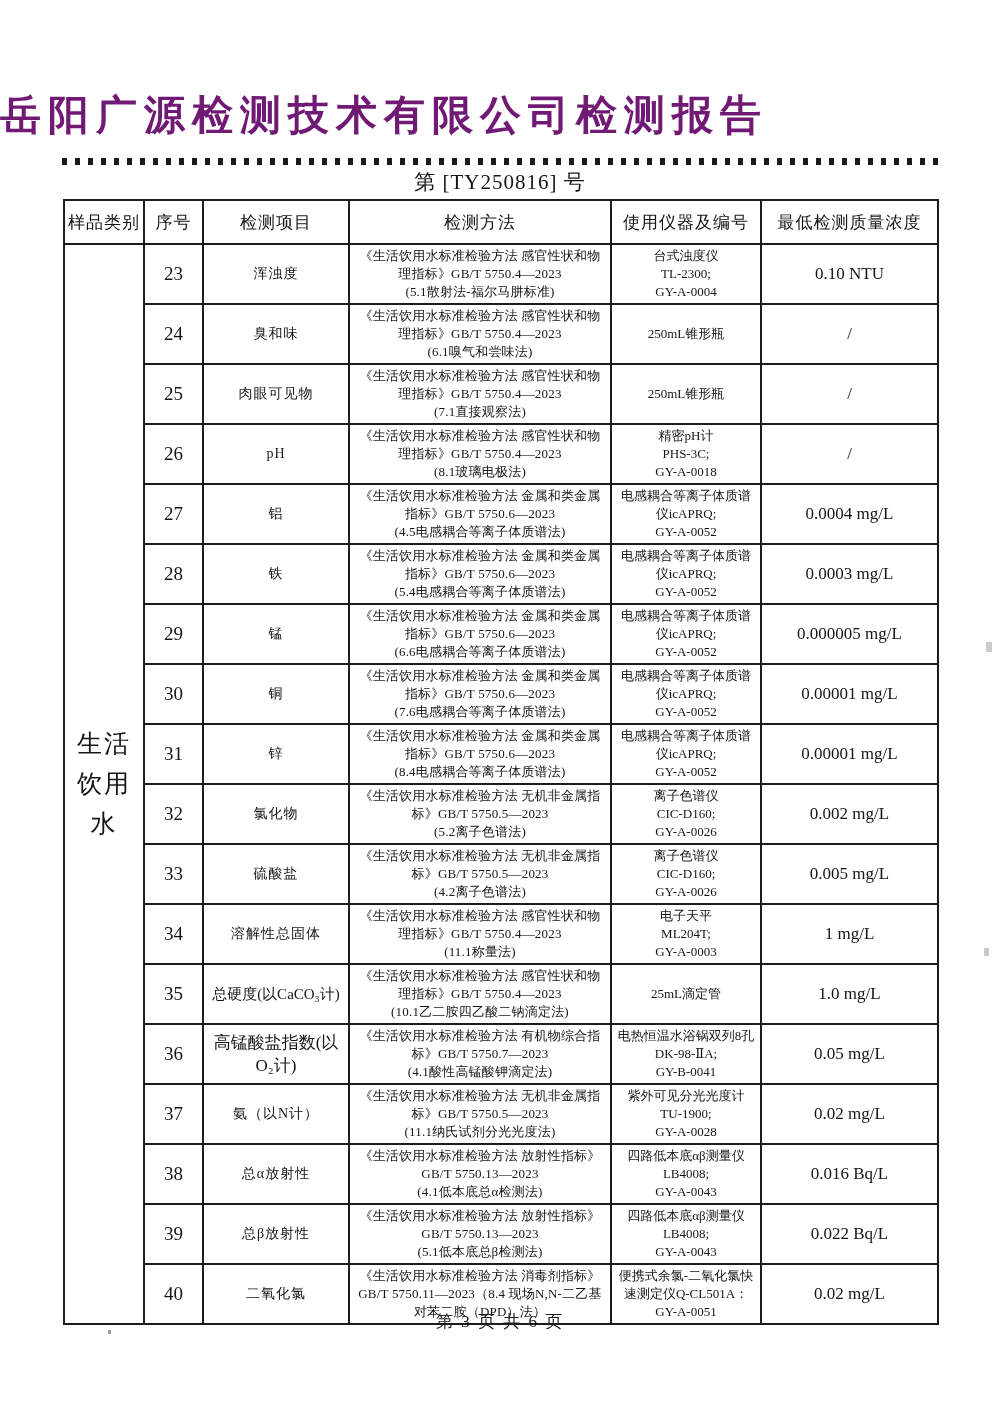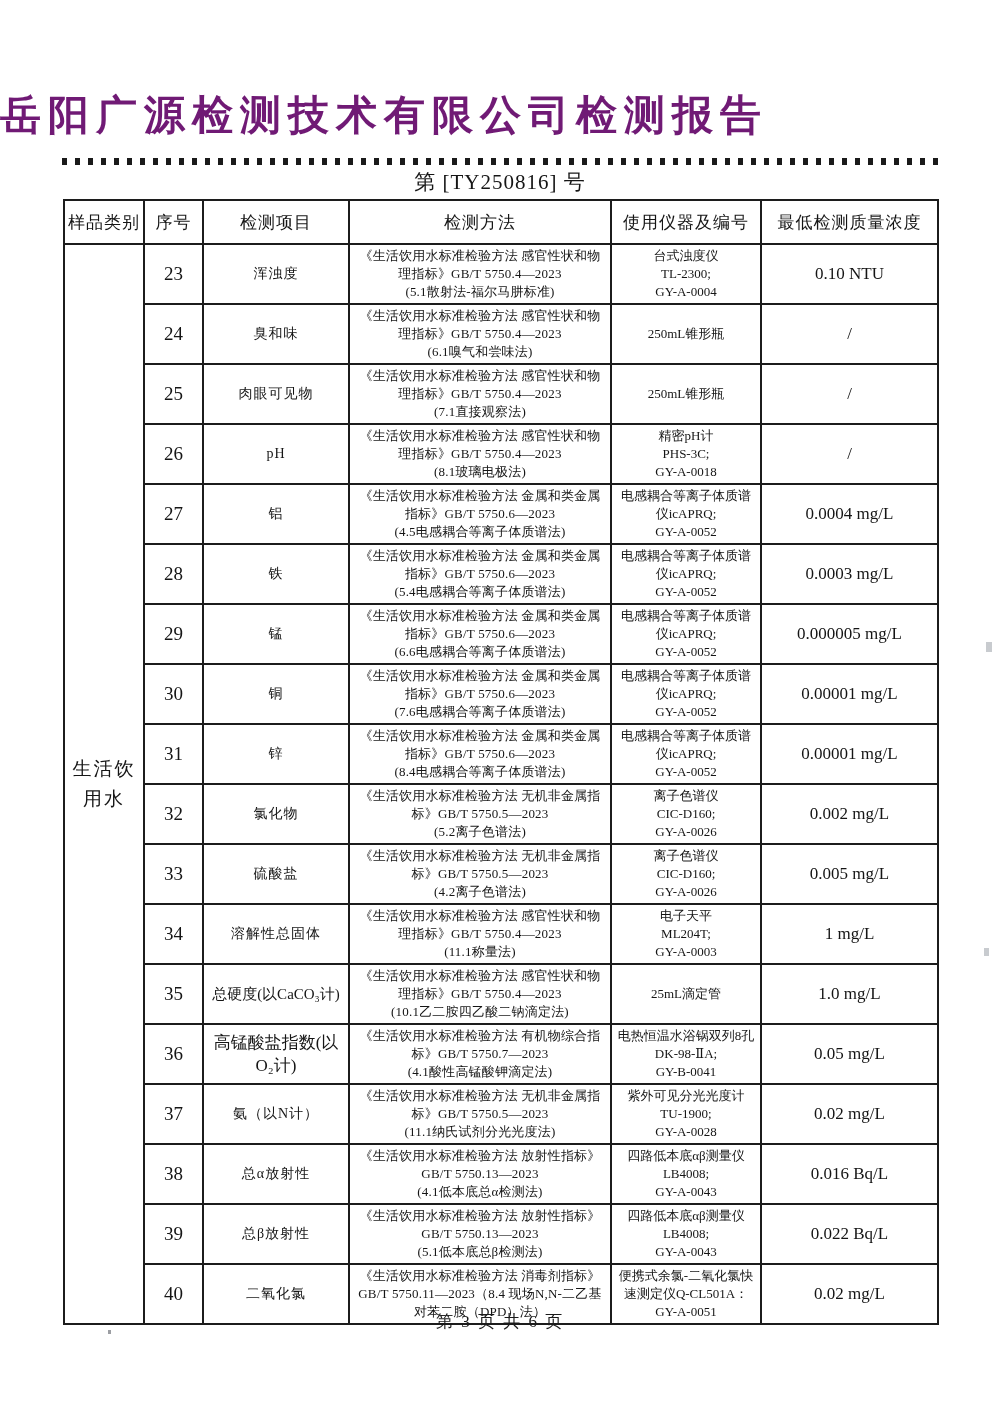--- a/index.html
+++ b/index.html
@@ -58,21 +58,21 @@
     border: 2px solid #1c1c1c;
     text-align: center;
     vertical-align: middle;
     padding: 2px 3px;
     color: #151515;
     overflow: hidden;
   }
   thead tr { height: 44px; }
   tbody tr { height: 59px; }
   th { font-size: 17px; font-weight: normal; letter-spacing: 1px; }
-  td.cell-category { font-size: 19px; letter-spacing: 2px; line-height: 1.6; padding: 0 8px; }
+  td.cell-category { font-size: 25px; letter-spacing: 2px; line-height: 1.6; padding: 0 8px; }
   td.cell-no { font-size: 19px; }
   td.cell-item { font-size: 14px; letter-spacing: 1px; }
   td.cell-item.small { font-size: 15px; letter-spacing: 0; }
   td.cell-item.xsmall { font-size: 17px; letter-spacing: 0; }
   td.cell-method {
     font-size: 13px;
     line-height: 18px;
     white-space: pre-line;
     letter-spacing: 0.2px;
   }

